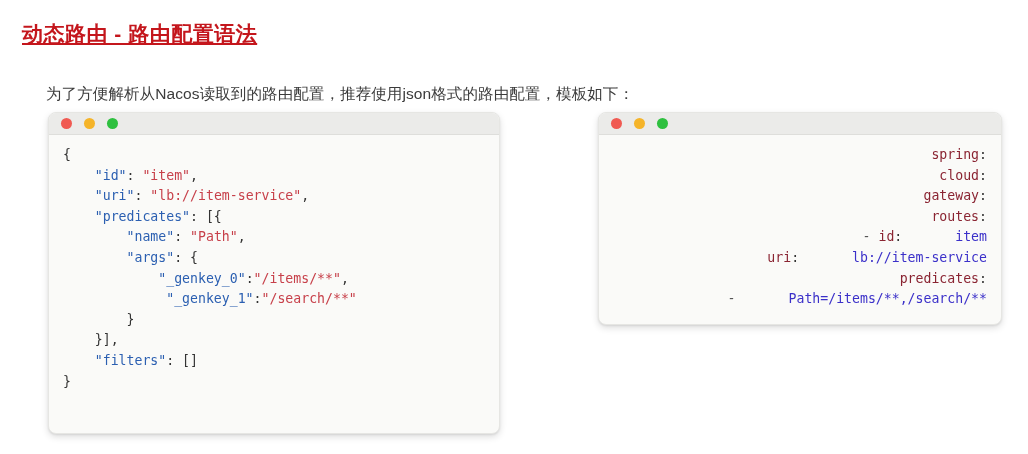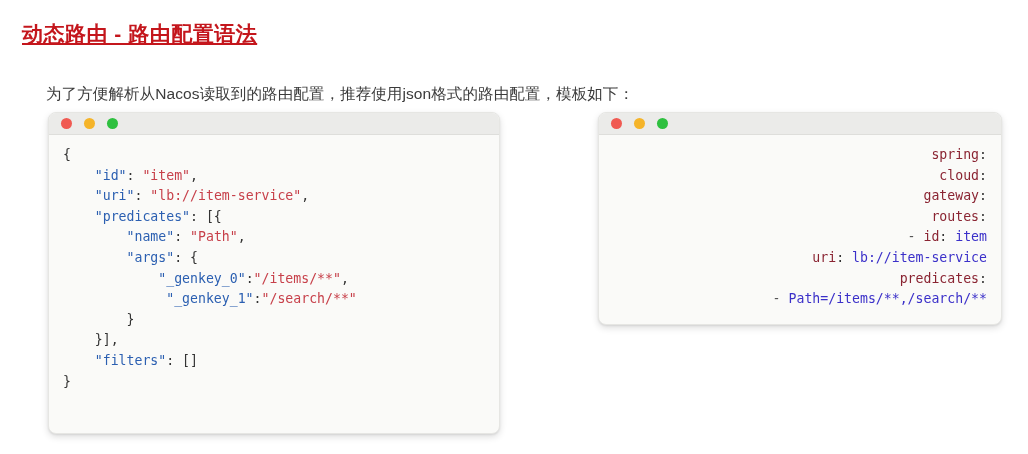--- a/index.html
+++ b/index.html
@@ -91,21 +91,21 @@
     width: 402px;
     height: 211px;
     text-align: right;
   }
 
   
   .t-punct  { color: #333333; }
   .t-key    { color: #2b5fb1; }
   .t-str    { color: #c7404a; }
   .t-ykey   { color: #8a2432; }
-  .t-yval   { color: #3b30c9; }
+  .t-yval   { color: #3b30c9; margin-left: 45px; }
   .t-ydash  { color: #555555; }
 </style>
 </head>
 <body>
 
 <h1 class="page-title">动态路由 - 路由配置语法</h1>
 
 <p class="page-subtitle">为了方便解析从Nacos读取到的路由配置，推荐使用json格式的路由配置，模板如下：</p>
 
 <div class="code-window" id="window-json">

